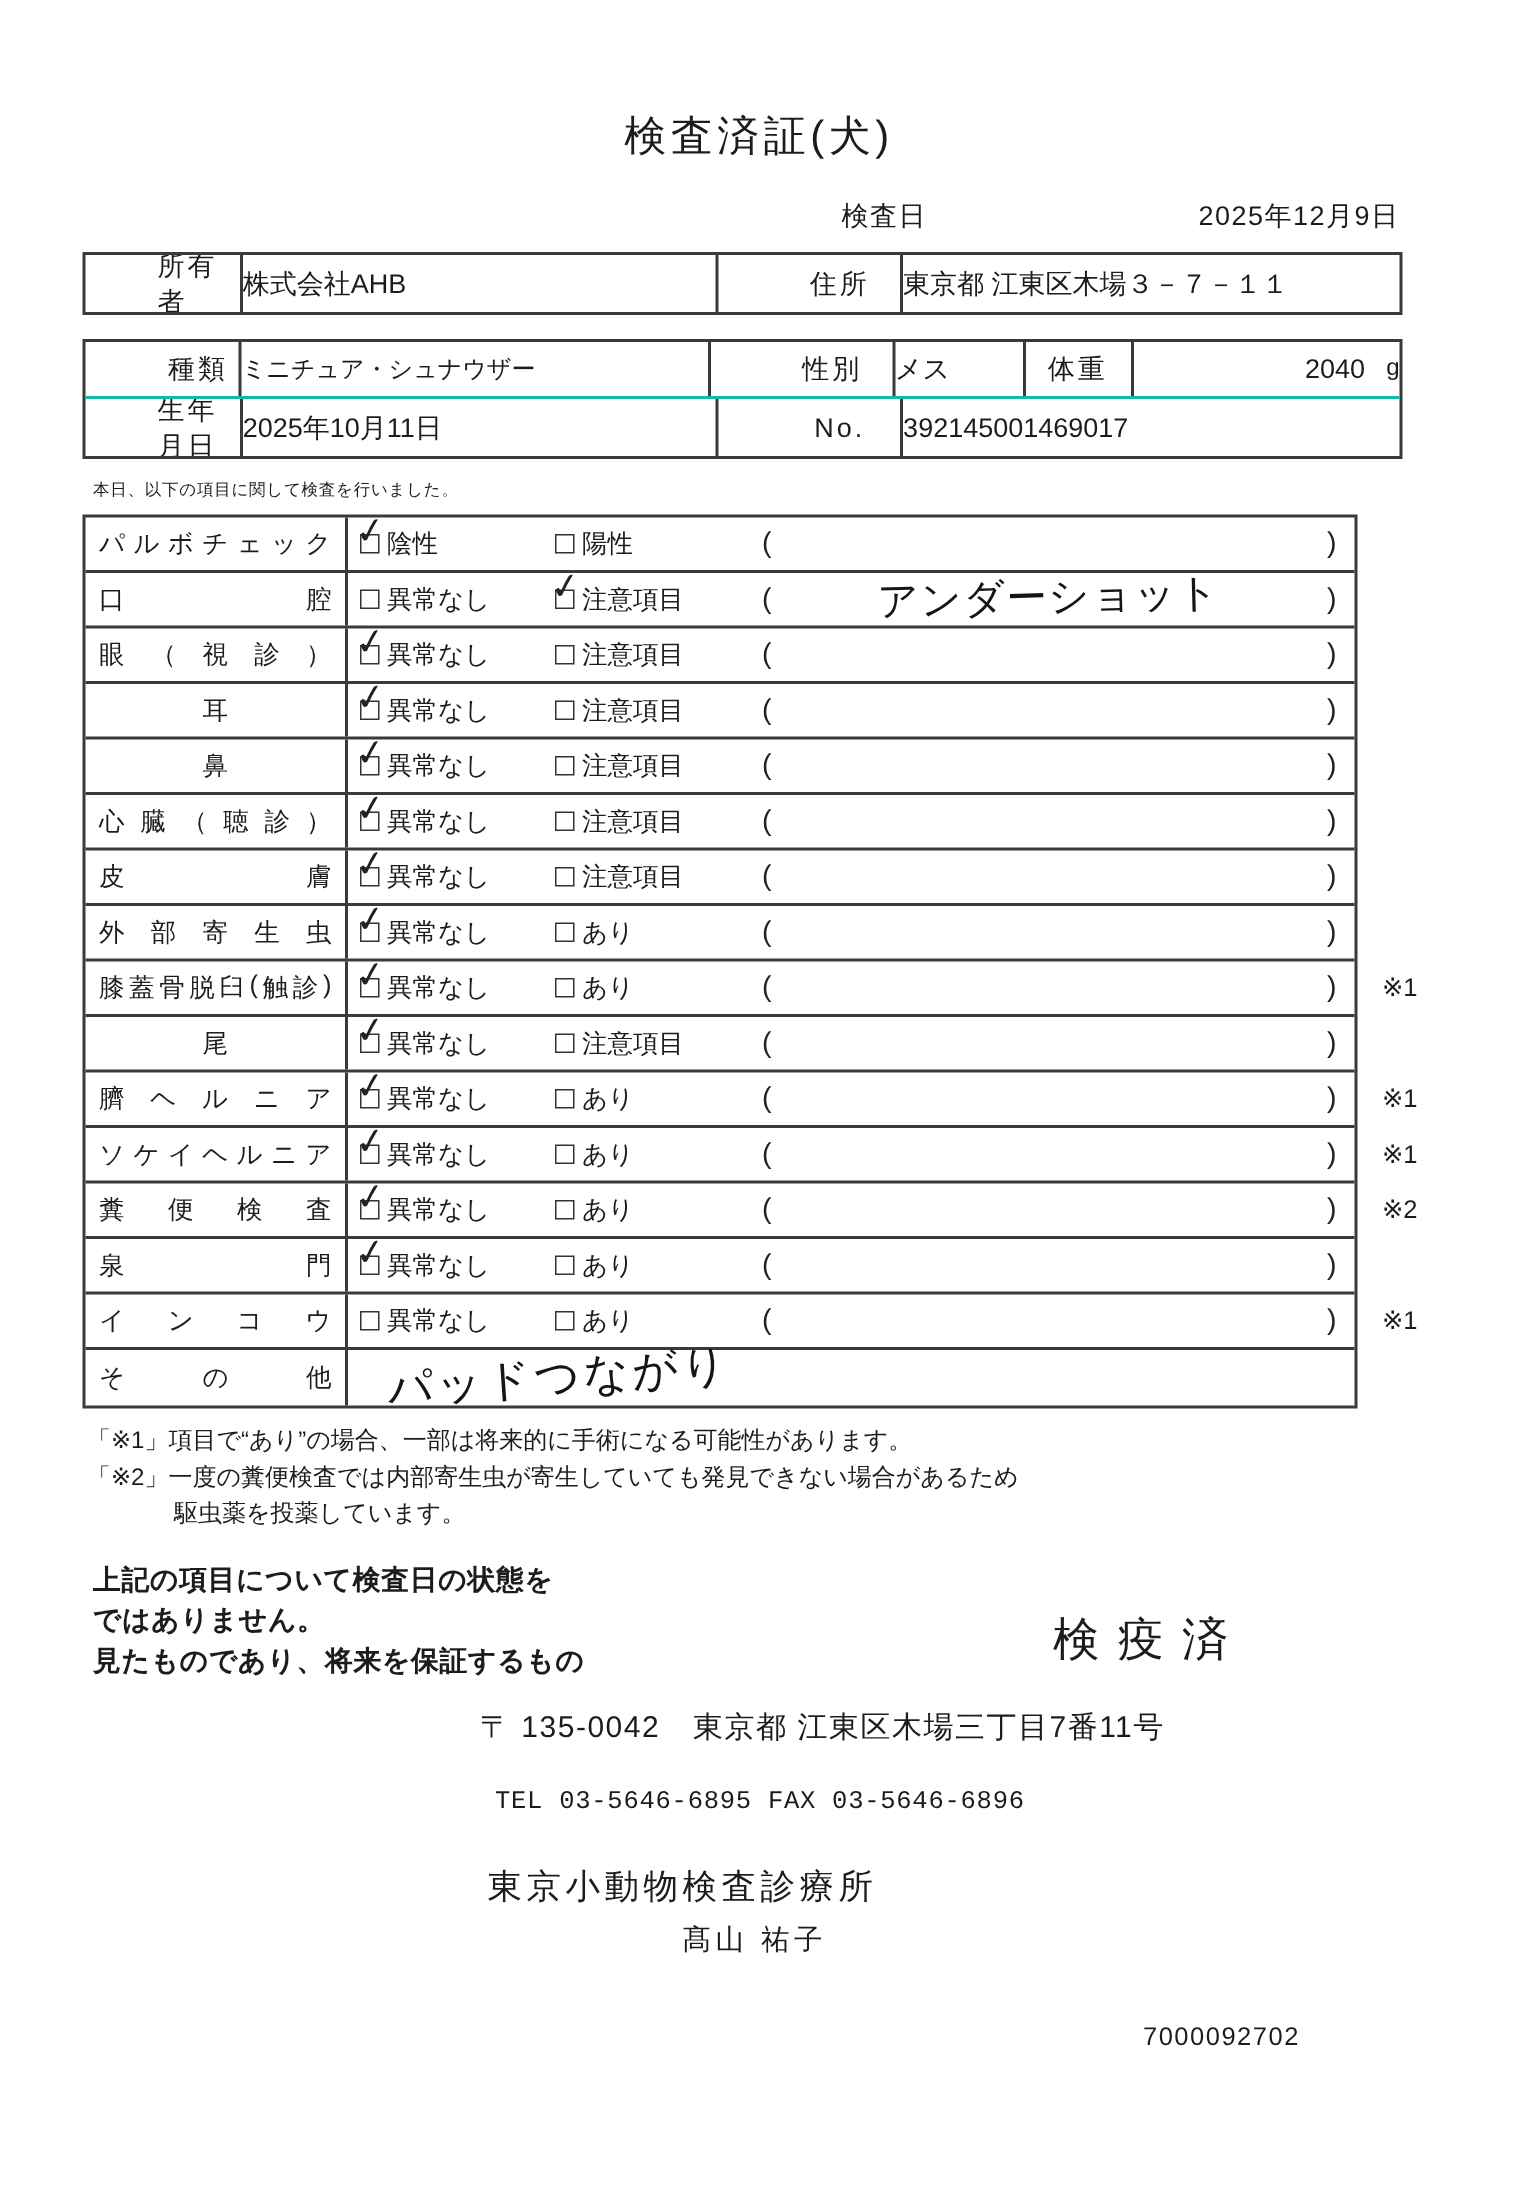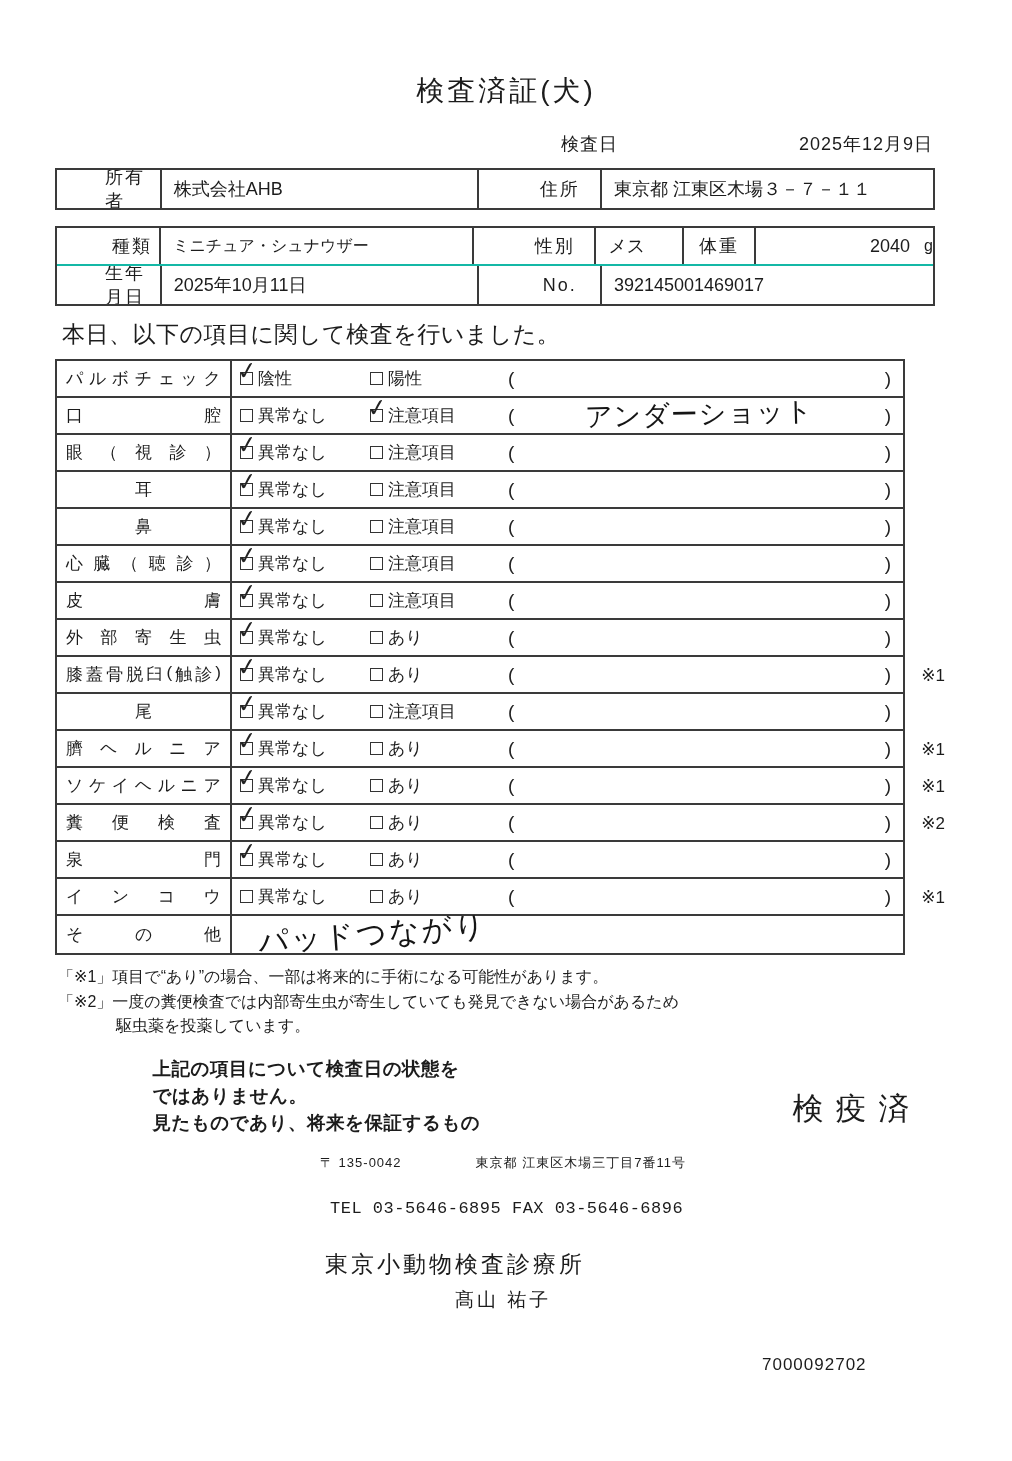--- a/index.html
+++ b/index.html
@@ -12,29 +12,29 @@
   .title { text-align:center; margin-top:72px; font-size:28px; font-weight:500; letter-spacing:3px; }
   .date-row { display:flex; width:880px; margin:22px 0 0 55px; font-size:18px; align-items:center; }
   .date-label { margin-left:506px; letter-spacing:1px; }
   .date-value { margin-left:auto; margin-right:2px; letter-spacing:1px; }
 
   .tbl { margin-left:55px; width:880px; border:2px solid #3a3a3a; }
   .trow { display:flex; height:38px; }
   .cell { display:flex; align-items:center; border-right:2px solid #3a3a3a; font-size:18px; overflow:hidden; }
   .cell.last { border-right:none; }
   .cell.hd { justify-content:center; letter-spacing:2px; }
-  .cell.val { padding-left:12px; }
+  .cell.val { }
   .owner-tbl { margin-top:12px; }
   .info-tbl { margin-top:16px; }
   .info-tbl .trow:first-child { border-bottom:2px solid #14b8a6; }
   .w108{width:108px;padding-left:48px;} .w335{width:335px;} .w87{width:87px;margin-left:41px;} .w93{width:93px;} .w67{width:77px;} .w190{width:190px;} .w350{width:350px;}
   .weight-cell { justify-content:flex-end; gap:14px; }
   .small-val { font-size:16px; }
 
-  .intro { margin:13px 0 0 62px; font-size:23px; letter-spacing:0.5px; }
+  .intro { margin:13px 0 0 62px; font-size:11px; letter-spacing:0.5px; }
 
   .exam-tbl { width:850px; margin:9px 0 0 55px; border:2px solid #3a3a3a; }
   .exam-row { position:relative; display:flex; height:37px; border-bottom:2px solid #3a3a3a; }
   .exam-row:last-child { border-bottom:none; }
   .exam-label-cell { width:175px; border-right:2px solid #3a3a3a; display:flex; align-items:center; padding:0 9px; flex:none; }
   .jlabel { flex:1; display:flex; justify-content:space-between; font-size:17px; }
   .jlabel.single { justify-content:center; }
   .exam-options-cell { flex:1; display:flex; align-items:center; padding-left:8px; position:relative; }
   .opt { display:flex; align-items:center; font-size:17px; flex:none; }
   .opt1 { width:130px; }
@@ -44,25 +44,25 @@
   .paren-field { flex:1; display:flex; justify-content:space-between; align-items:center; margin-right:12px; font-size:19px; }
   .paren { color:#222; }
   .hand { color:#151515; }
   .note-text { font-size:27px; transform:rotate(-1.5deg) translateY(-2px); letter-spacing:1px; white-space:nowrap; }
   .free-note { font-size:30px; margin-left:18px; transform:rotate(-4deg); letter-spacing:2px; }
   .row-mark { position:absolute; right:-42px; top:50%; transform:translateY(-50%); font-size:17px; white-space:nowrap; }
 
   .footnotes { margin:10px 0 0 58px; font-size:16px; line-height:24.5px; }
   .footnote-indent { padding-left:58px; }
 
-  .bottom-flex { display:flex; align-items:flex-end; margin:16px 0 18px 62px;justify-content:center; }
+  .bottom-flex { display:flex; align-items:flex-end; margin:16px 0 18px 62px; }
   .disclaimer { font-size:18.5px; font-weight:600; line-height:27px; width:432px; letter-spacing:0.5px; }
   .stamp { font-size:31px; letter-spacing:12px; margin-left:208px; margin-bottom:6px; font-weight:500; white-space:nowrap; }
 
-  .postal-row { display:flex; gap:74px; margin:12px 0 0 320px; font-size:13px; letter-spacing:1px; }
+  .postal-row { display:flex; gap:22px; margin:12px 0 0 320px; font-size:20px; letter-spacing:1px; }
   .tel-row { margin:27px 0 0 330px; font-size:17px; font-family:"Liberation Mono","DejaVu Sans Mono",monospace; letter-spacing:0.5px; }
   .clinic-name { margin:31px 0 0 325px; font-size:23px; letter-spacing:3px; }
   .doctor-name { margin:7px 0 0 455px; font-size:19px; letter-spacing:3px; }
   .serial { margin:42px 0 0 762px; font-size:17px; letter-spacing:1px; }
 </style>
 </head>
 <body>
 
 <div class="title">検査済証(犬)</div>
 

